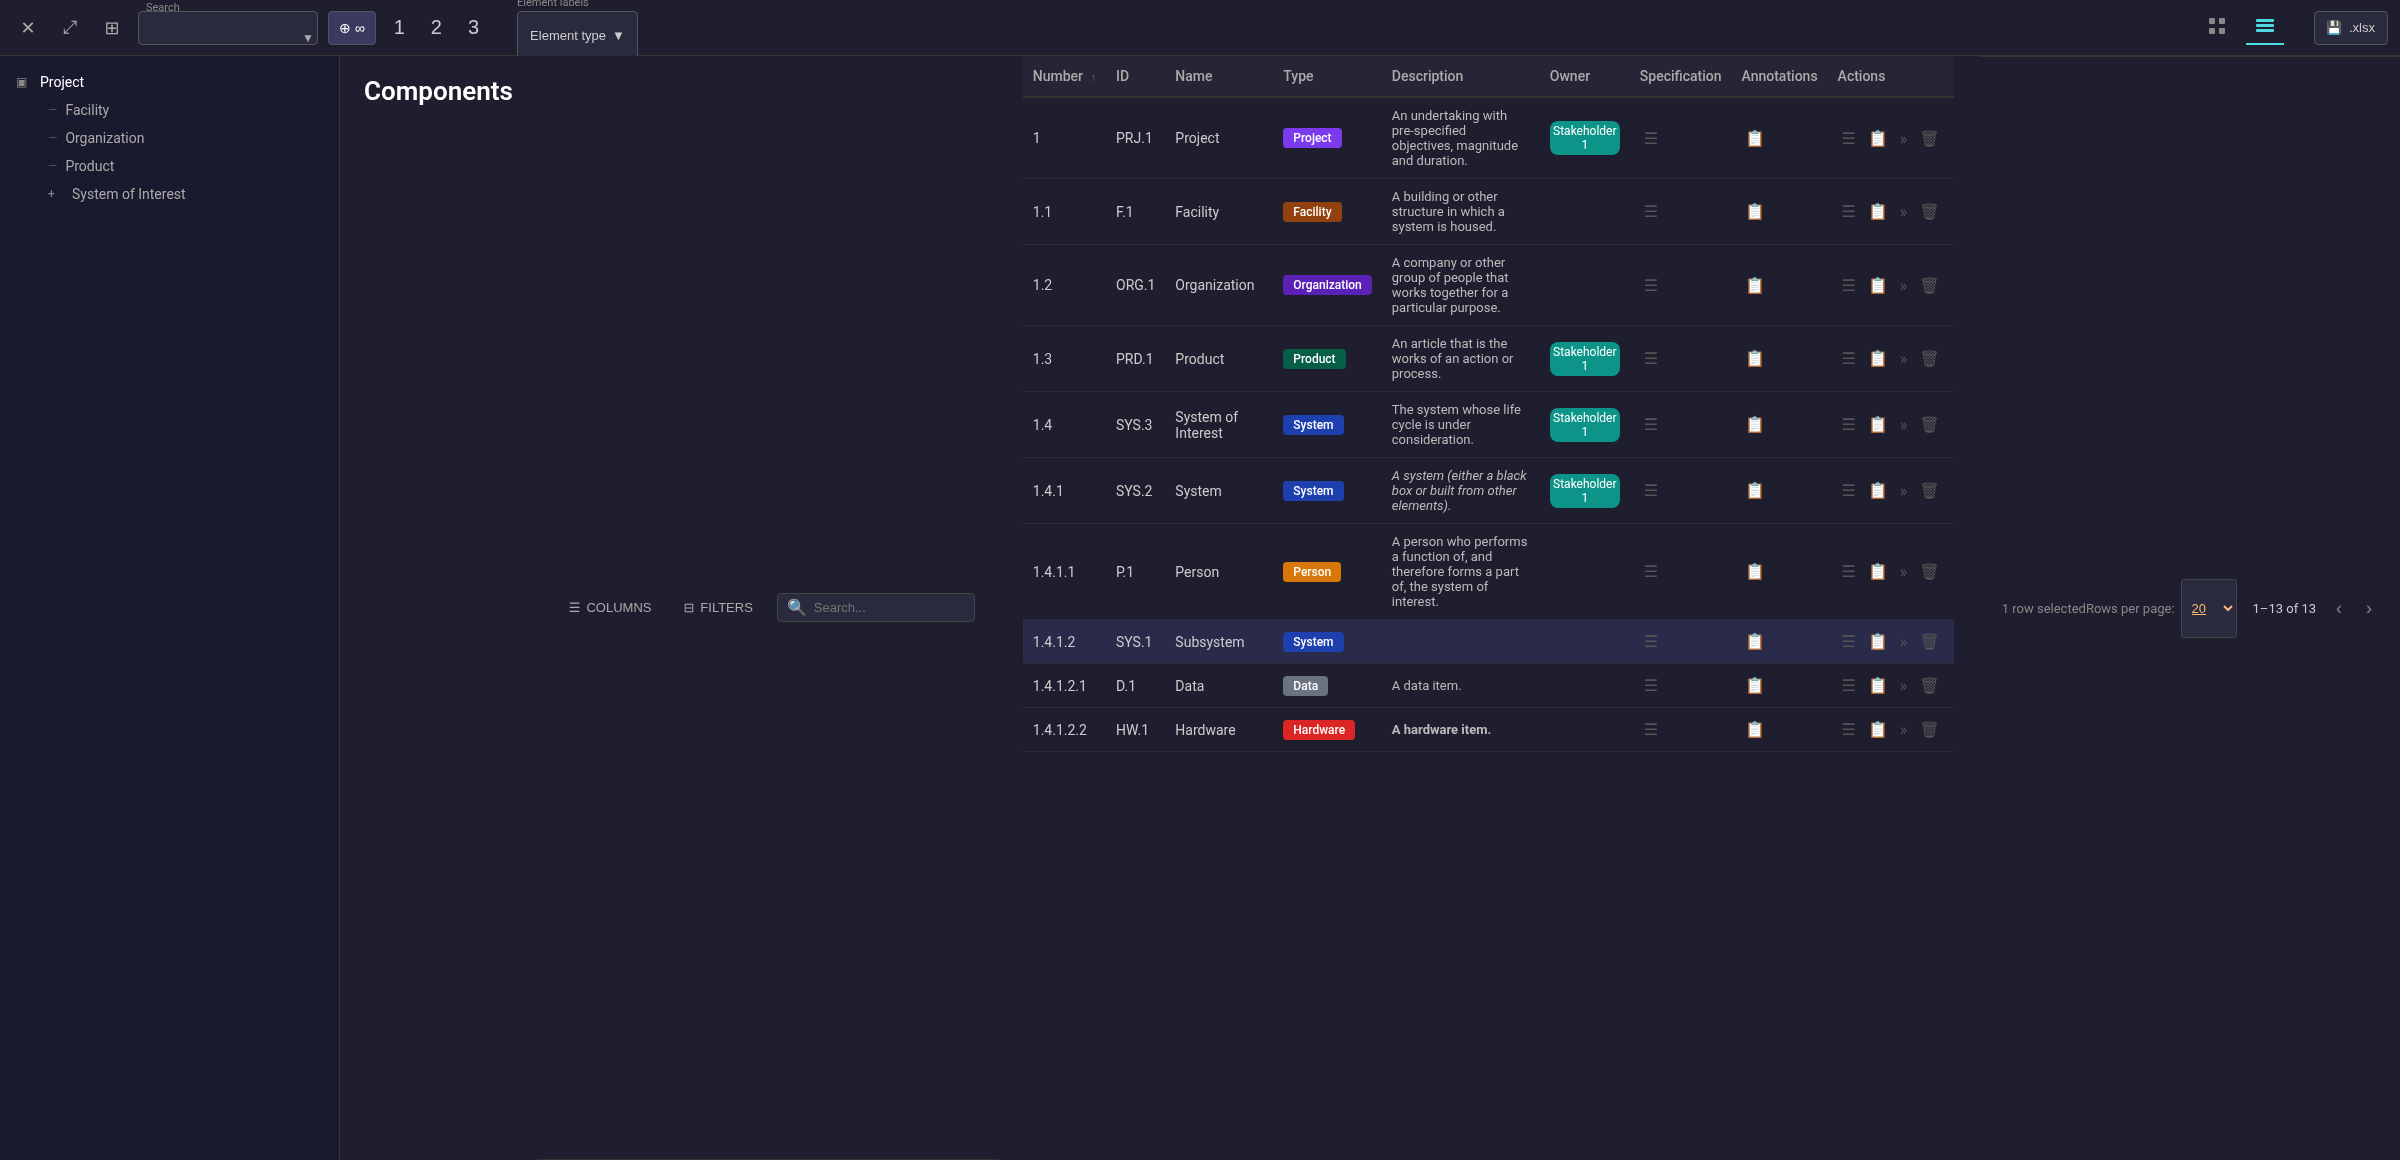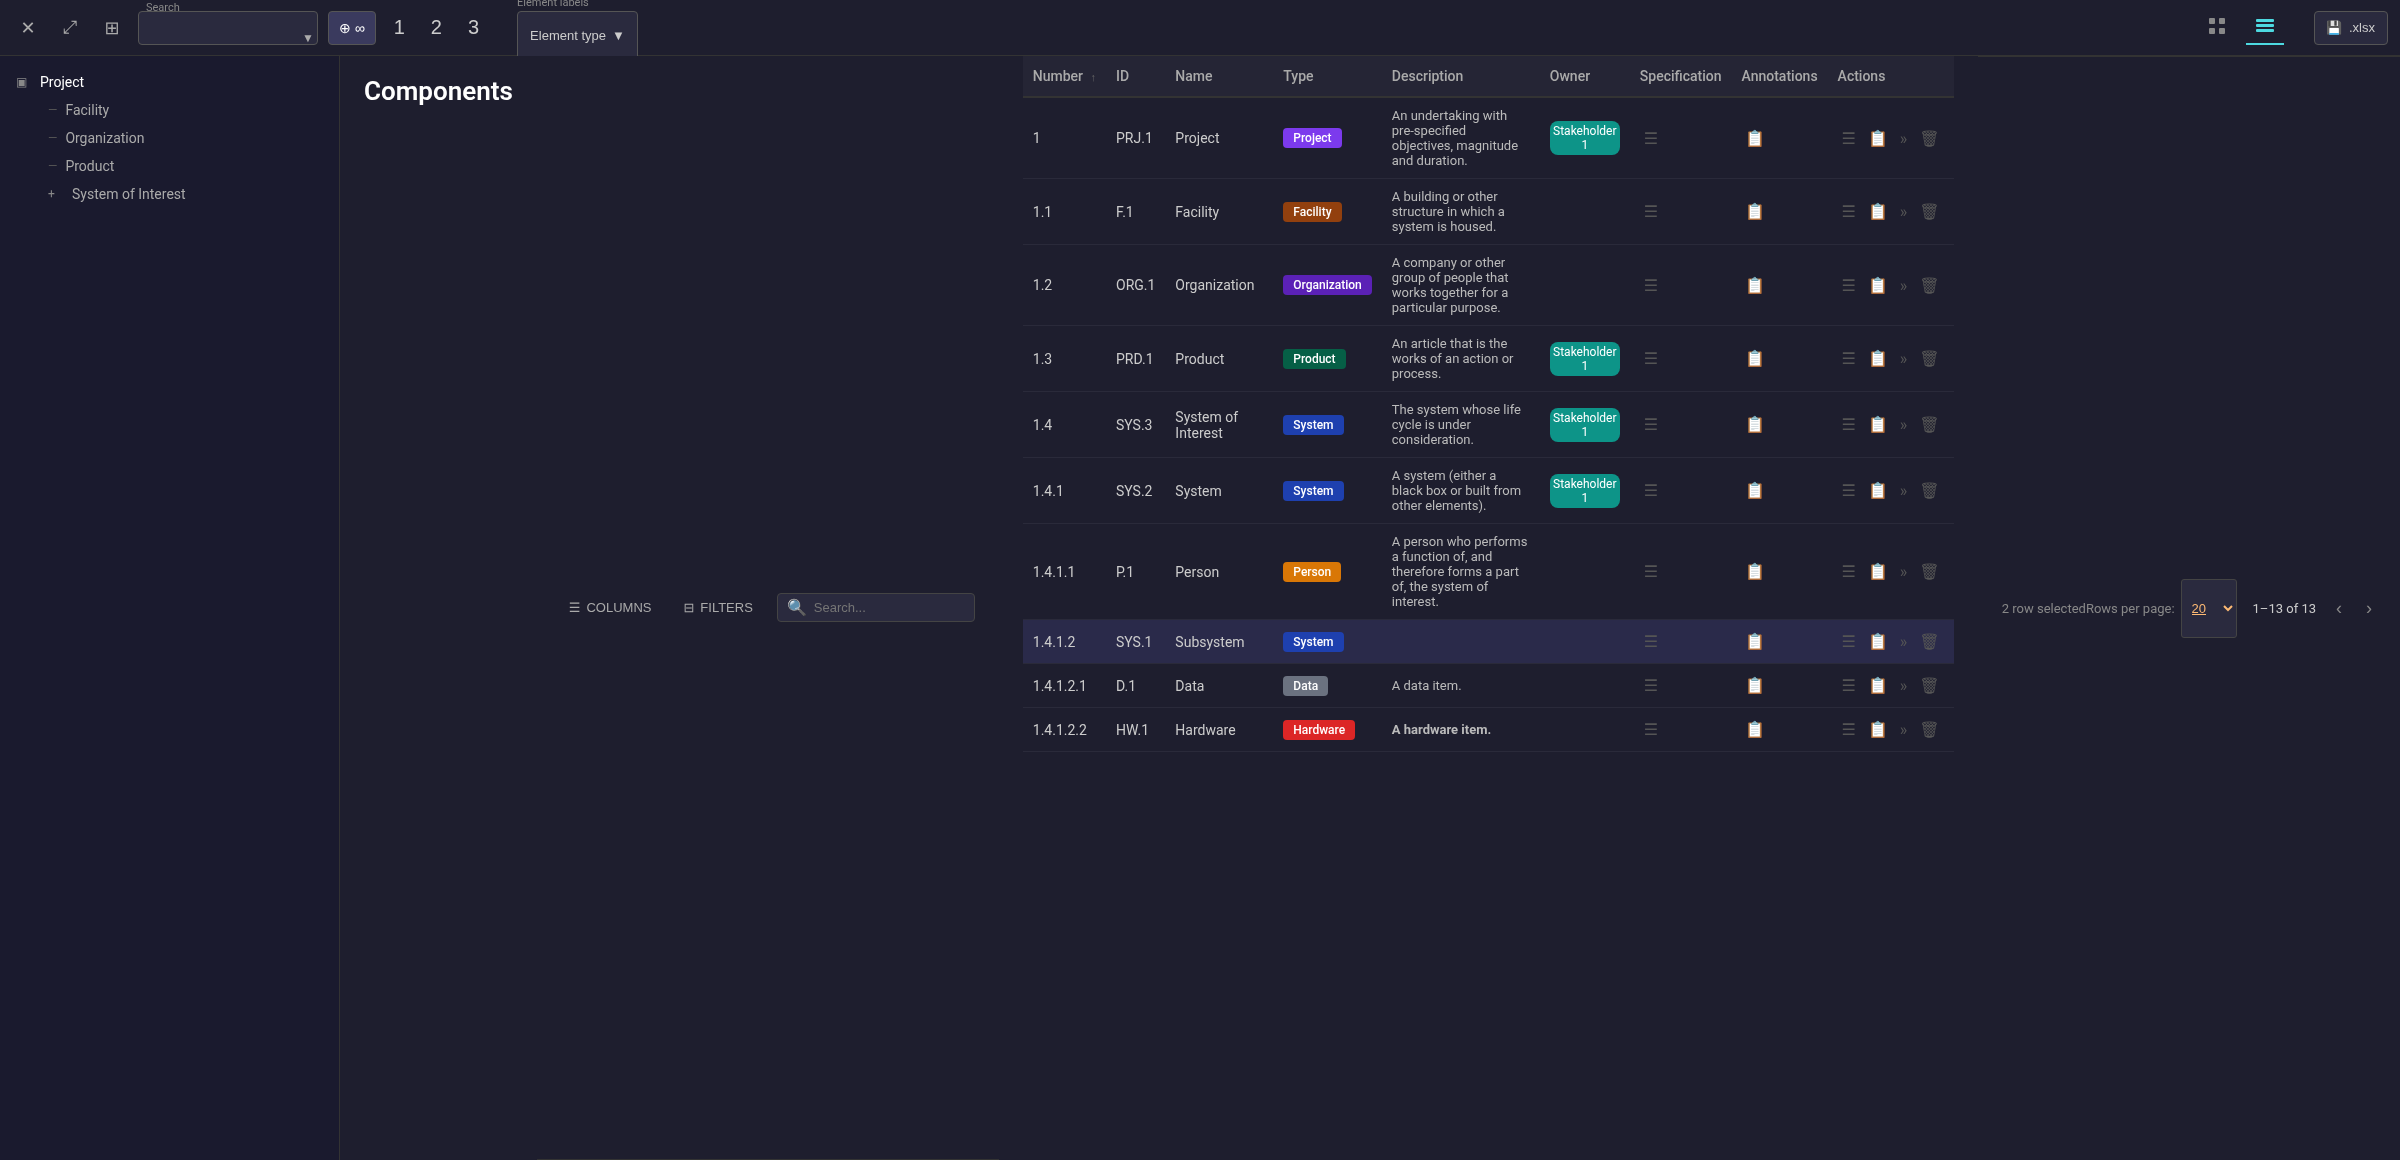--- a/index.html
+++ b/index.html
@@ -593,21 +593,21 @@
       </div>
     </td>
     </tr>
             <tr>
       <td>1.4.1</td>
       <td>SYS.2</td>
       <td>System</td>
       <td>
         <span class="type-badge badge-system">System</span>
       </td>
-      <td style="max-width:320px;font-size:13px;color:#bbb;">A system (either a black box or built from other elements).</td>
+      <td style="max-width:320px;font-size:13px;color:#bbb;font-style:italic;">A system (either a black box or built from other elements).</td>
       <td>
         <span class="owner-badge">Stakeholder 1</span>
       </td>
       <td><span class="action-icon">☰</span></td>
       <td><span class="action-icon">📋</span></td>
       <td>
       <div class="actions-cell">
         <span class="action-icon">☰</span>
         <span class="action-icon">📋</span>
         <span class="action-icon">»</span>
@@ -701,21 +701,21 @@
         <span class="action-icon">»</span>
         <span class="action-icon">🗑</span>
       </div>
     </td>
     </tr>
           </tbody>
       </table>
     </div>
 
     <div class="footer">
-      <span>2 row selected</span>
+      <span>1 row selected</span>
       <div class="footer-right">
         <div class="rows-per-page">
           <span>Rows per page:</span>
           <select class="rows-select">
             <option>20</option>
             <option>50</option>
             <option>100</option>
           </select>
         </div>
         <span class="pagination-info">1–13 of 13</span>

